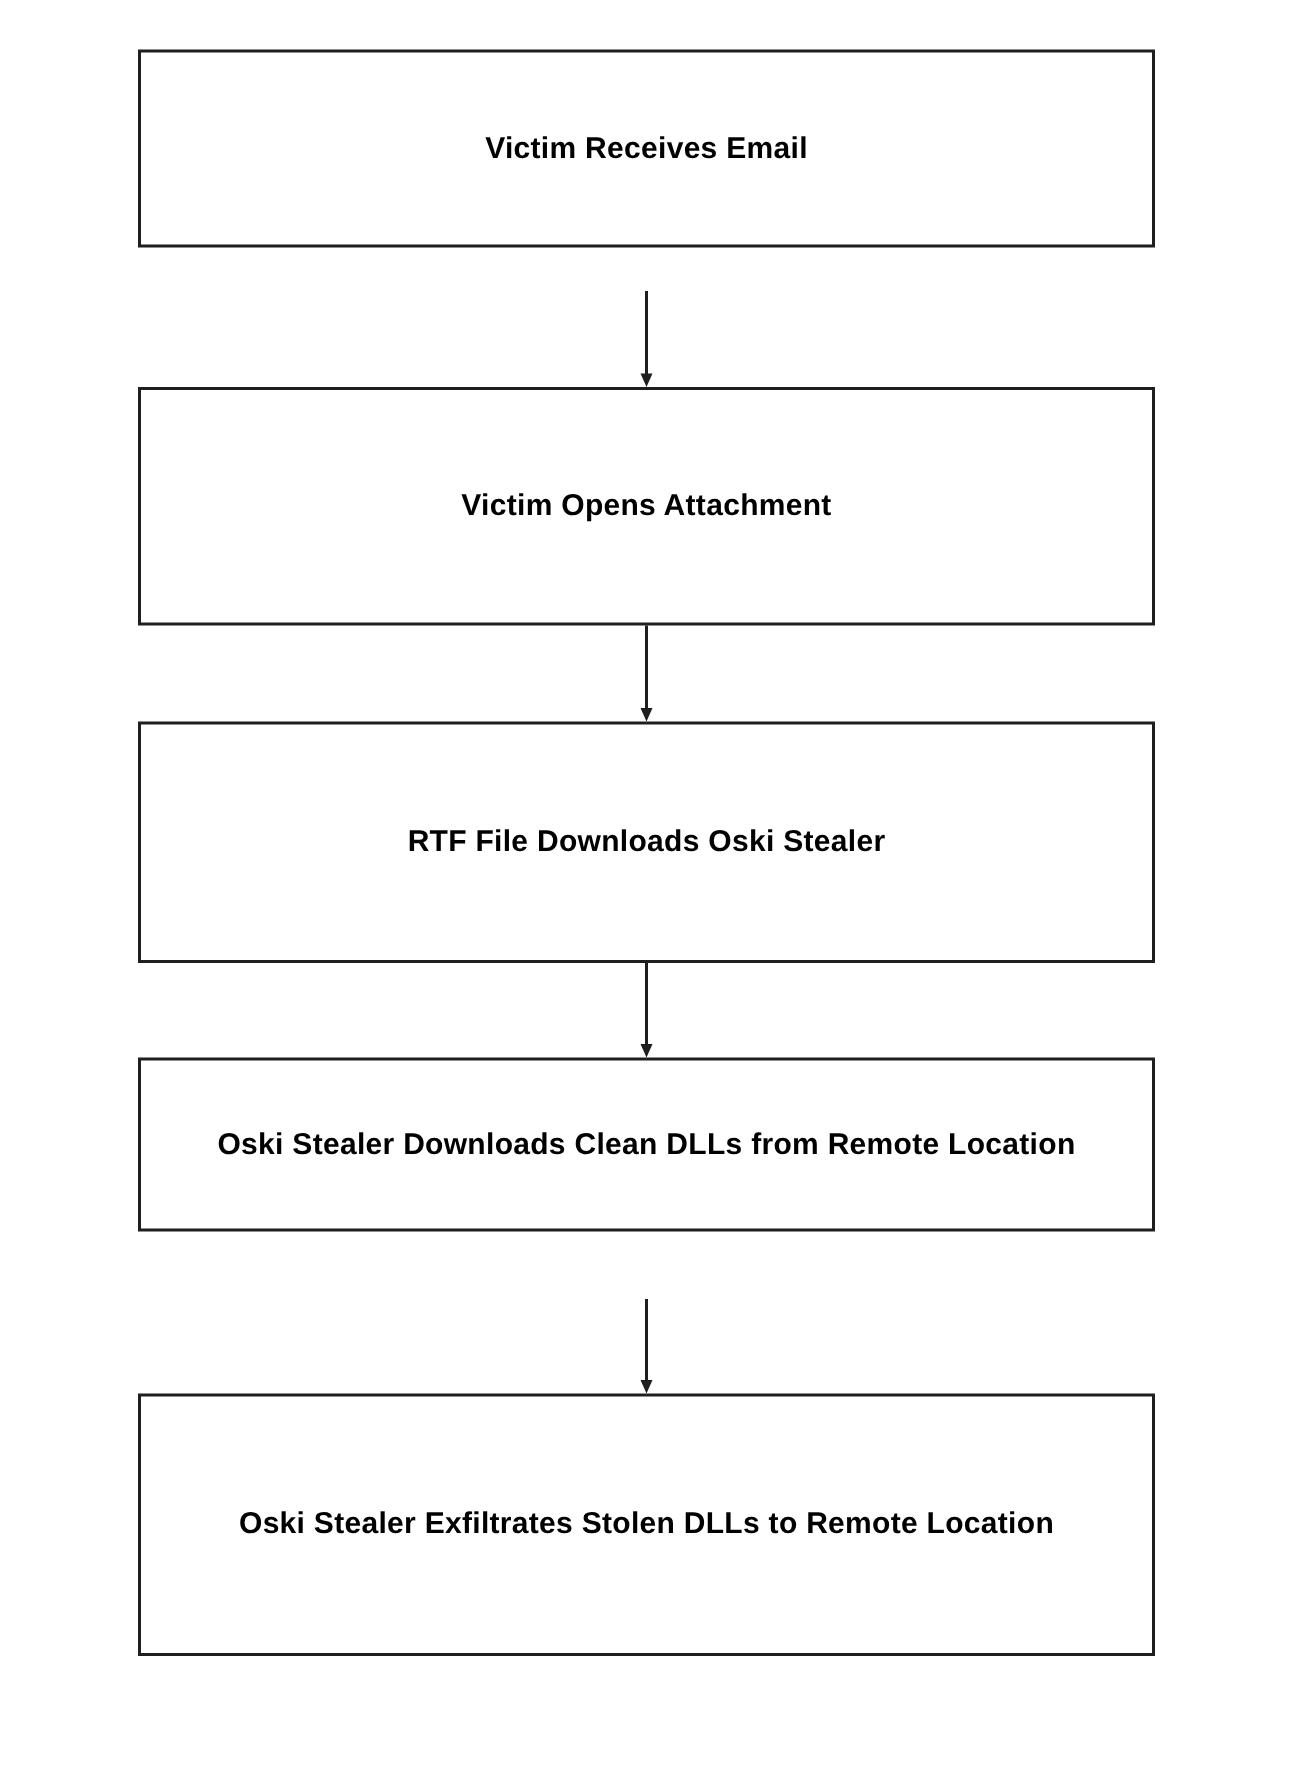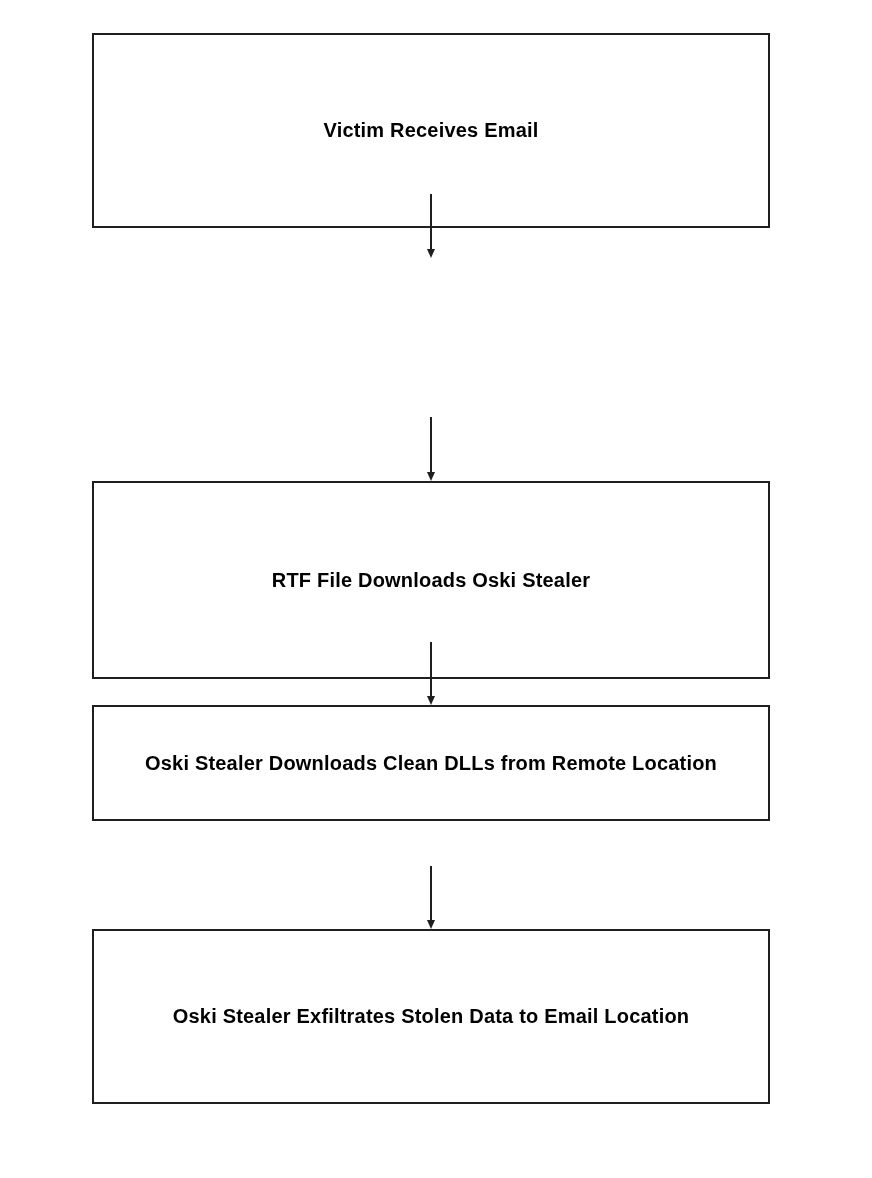--- a/index.html
+++ b/index.html
@@ -27,23 +27,23 @@
     justify-content: center;
     text-align: center;
   }
   .node-label {
     font-size: 20px;
     font-weight: bold;
     color: #000000;
     letter-spacing: 0.2px;
     white-space: nowrap;
   }
-  .n1 { top: 33px;  height: 195px; }
+  .n1 { top: 33px;  height: 132px; }
   .n2 { top: 258px; height: 159px; }
-  .n3 { top: 481px; height: 198px; }
+  .n3 { top: 481px; height: 161px; }
   .n4 { top: 705px; height: 116px; }
   .n5 { top: 929px; height: 175px; }
 
   .connector {
     position: absolute;
     left: 425px;
     width: 12px;
     display: flex;
     flex-direction: column;
     align-items: center;
@@ -73,20 +73,23 @@
 
   <div class="node n1">
     <span class="node-label">Victim Receives Email</span>
   </div>
 
   <div class="connector c1">
     <div class="line"></div>
     <div class="arrowhead"></div>
   </div>
 
+  <div class="node n2">
+    <span class="node-label">Victim Opens Attachment</span>
+  </div>
 
   <div class="connector c2">
     <div class="line"></div>
     <div class="arrowhead"></div>
   </div>
 
   <div class="node n3">
     <span class="node-label">RTF File Downloads Oski Stealer</span>
   </div>
 
@@ -98,16 +101,16 @@
   <div class="node n4">
     <span class="node-label">Oski Stealer Downloads Clean DLLs from Remote Location</span>
   </div>
 
   <div class="connector c4">
     <div class="line"></div>
     <div class="arrowhead"></div>
   </div>
 
   <div class="node n5">
-    <span class="node-label">Oski Stealer Exfiltrates Stolen Data to Email Location</span>
+    <span class="node-label">Oski Stealer Exfiltrates Stolen DLLs to Remote Location</span>
   </div>
 
 </div>
 
 </body></html>

